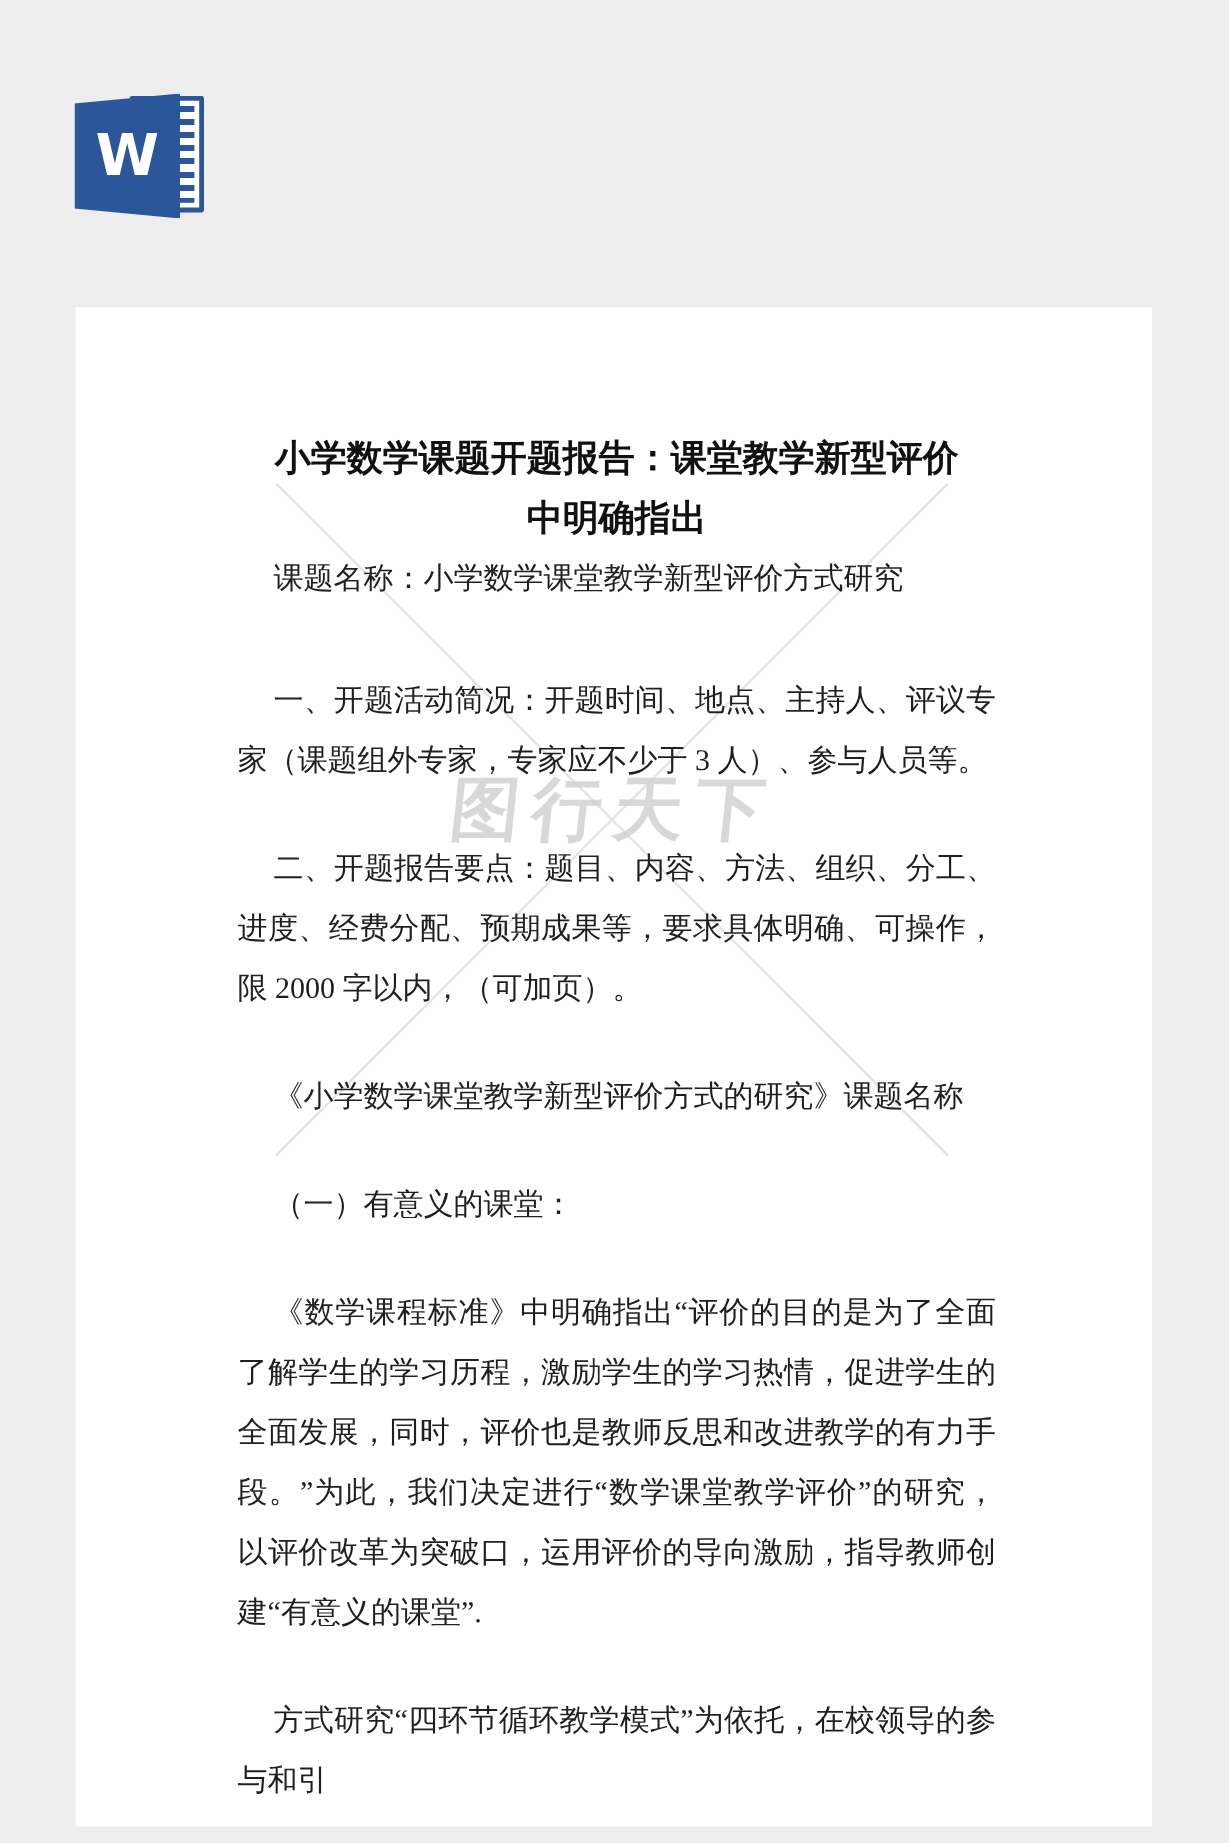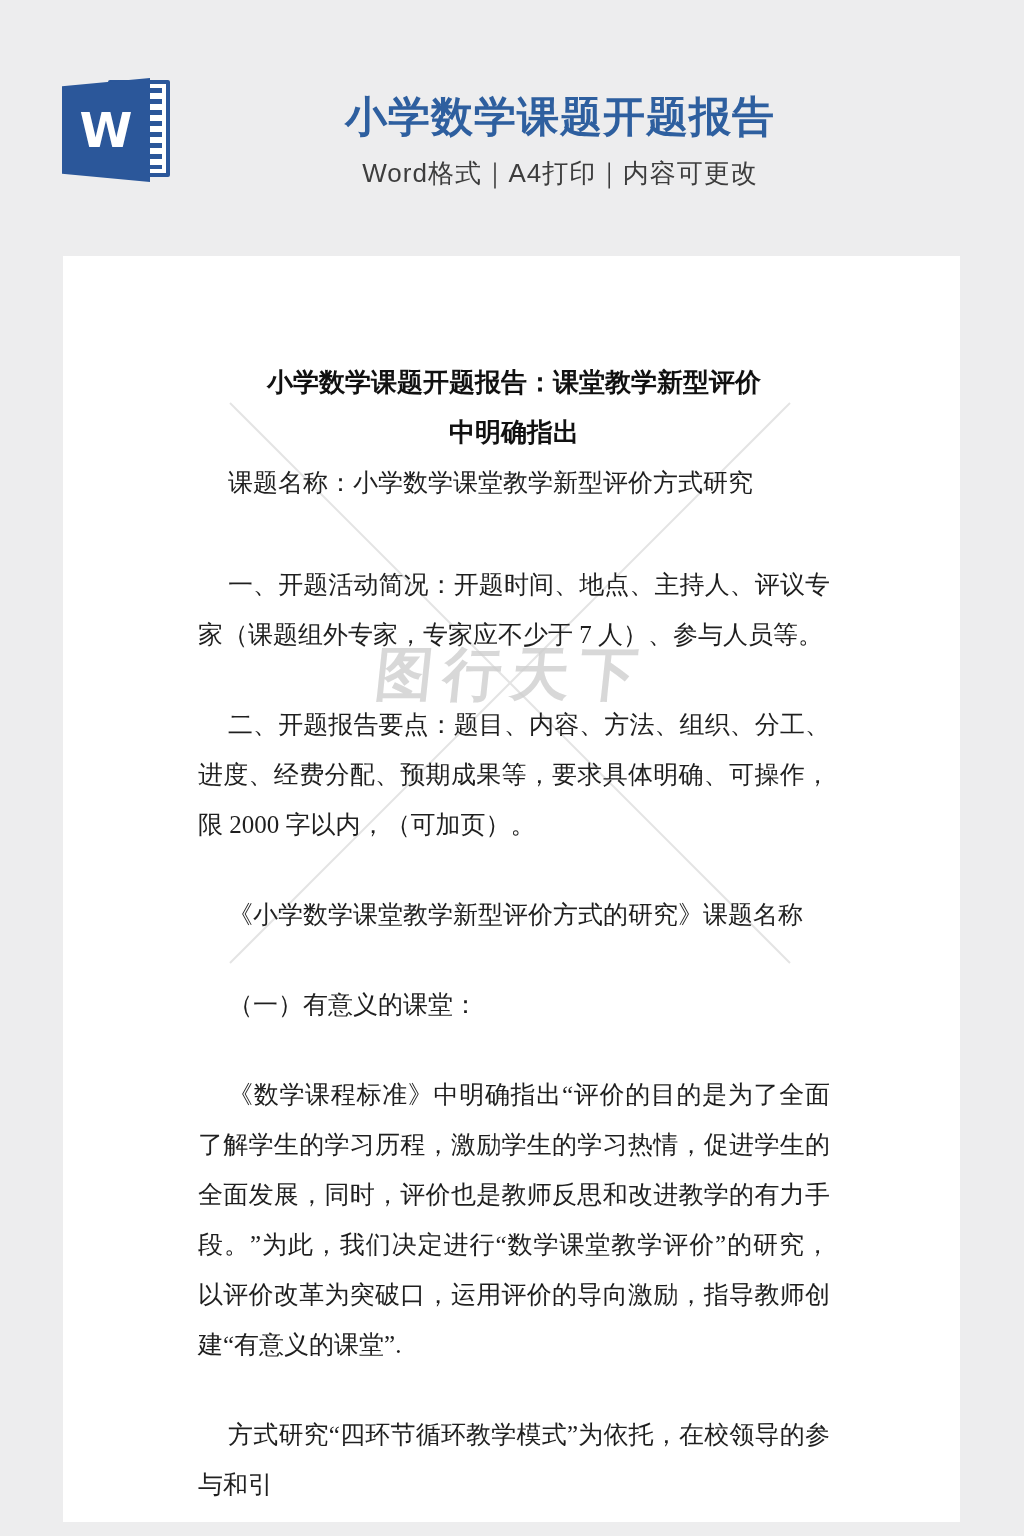--- a/index.html
+++ b/index.html
@@ -65,21 +65,21 @@
     position:absolute;left:0;top:384px;width:897px;
     text-align:center;
     font-size:58px;line-height:70px;font-weight:700;
     color:var(--watermark-gray);opacity:.8;
     letter-spacing:10px;
     transform:skewX(-6deg);
     pointer-events:none;
   }
   .doc-title{
     position:relative;
-    font-size:26px;line-height:50px;font-weight:700;
+    font-size:30px;line-height:50px;font-weight:700;
     text-align:center;color:#111111;
   }
   .doc-title .tl{display:block;}
   .page p{
     position:relative;
     font-size:25px;line-height:50px;
     text-align:justify;
     text-indent:30px;
     margin:0 0 40px 0;
   }
@@ -90,38 +90,34 @@
 
 <header class="hdr">
   <div class="word-icon">
     <div class="sheet">
       <div class="stripes"></div>
     </div>
     <div class="front">
       <span>W</span>
     </div>
   </div>
-  <div class="hdr-text">
-    <div class="hdr-title">小学数学课题开题报告</div>
-    <div class="hdr-sub">Word格式｜A4打印｜内容可更改</div>
-  </div>
 </header>
 
 <main class="page">
   <svg class="wm-lines" viewBox="0 0 897 1266" xmlns="http://www.w3.org/2000/svg" aria-hidden="true">
     <line x1="167" y1="147" x2="727" y2="707"></line>
     <line x1="727" y1="147" x2="167" y2="707"></line>
   </svg>
   <div class="wm-text">图行天下</div>
 
   <h1 class="doc-title">
     <span class="tl">小学数学课题开题报告：课堂教学新型评价</span>
     <span class="tl">中明确指出</span>
   </h1>
 
   <p class="subject">课题名称：小学数学课堂教学新型评价方式研究</p>
-  <p>一、开题活动简况：开题时间、地点、主持人、评议专家（课题组外专家，专家应不少于 7 人）、参与人员等。</p>
+  <p>一、开题活动简况：开题时间、地点、主持人、评议专家（课题组外专家，专家应不少于 3 人）、参与人员等。</p>
   <p>二、开题报告要点：题目、内容、方法、组织、分工、进度、经费分配、预期成果等，要求具体明确、可操作，限 2000 字以内，（可加页）。</p>
   <p>《小学数学课堂教学新型评价方式的研究》课题名称</p>
   <p>（一）有意义的课堂：</p>
   <p>《数学课程标准》中明确指出“评价的目的是为了全面了解学生的学习历程，激励学生的学习热情，促进学生的全面发展，同时，评价也是教师反思和改进教学的有力手段。”为此，我们决定进行“数学课堂教学评价”的研究，以评价改革为突破口，运用评价的导向激励，指导教师创建“有意义的课堂”.</p>
   <p>方式研究“四环节循环教学模式”为依托，在校领导的参与和引</p>
 </main>
 
 </body></html>

